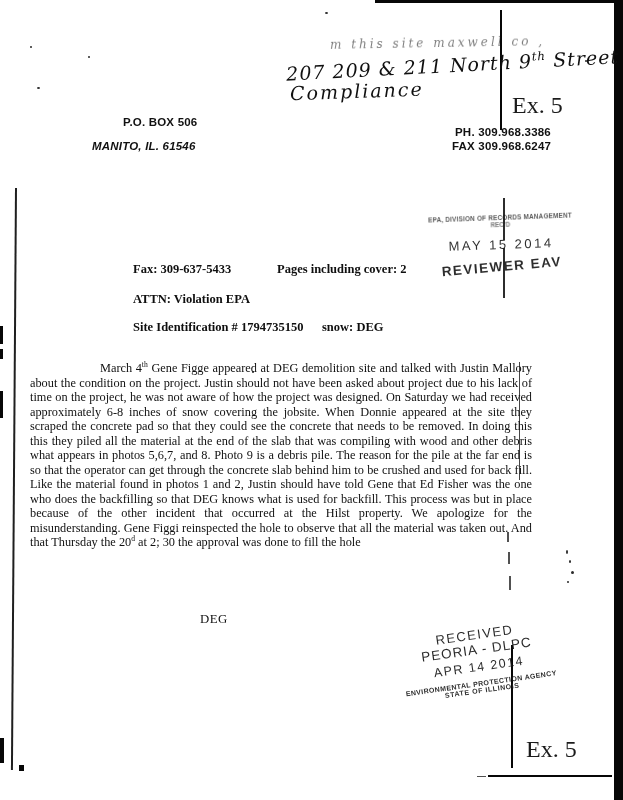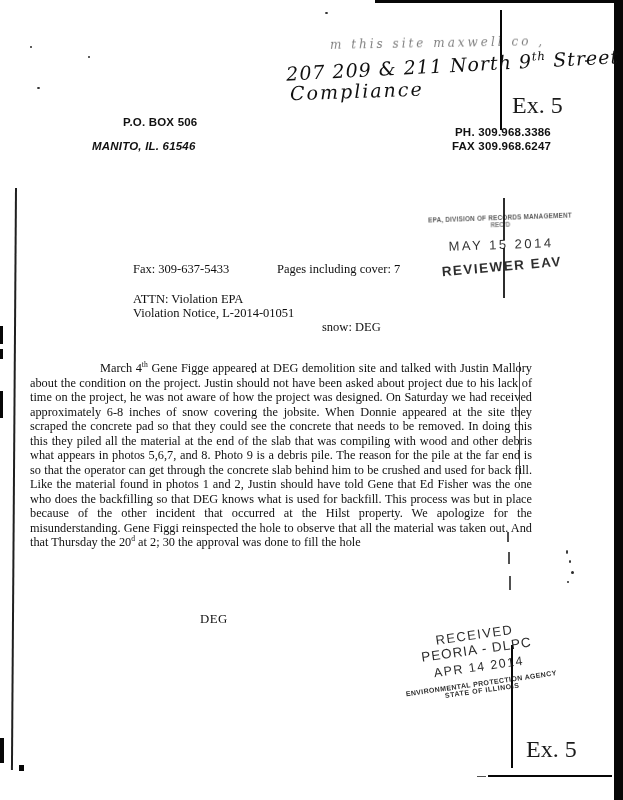--- a/index.html
+++ b/index.html
@@ -12,21 +12,21 @@
   
   .hw{font-family:"DejaVu Serif",serif;font-style:italic;color:#101010;white-space:nowrap;}
   .hw-faint{font-size:12px;letter-spacing:3px;opacity:.55;filter:blur(.3px);transform:rotate(-1deg);}
   .hw-line2{font-size:19px;transform:rotate(-3deg);letter-spacing:1px;}
   .hw-line3{font-size:19px;transform:rotate(-2deg);letter-spacing:2px;}
 
   
   .exhibit{font-family:Liberation Serif, serif;font-size:24px;color:#1b1b1b;white-space:nowrap;}
   .hdr{font-family:"Liberation Sans",sans-serif;font-weight:bold;font-size:11.5px;
        letter-spacing:.2px;white-space:nowrap;color:#111;}
-  .faxhdr{font-family:"Liberation Serif",serif;font-weight:normal;font-size:12.5px;
+  .faxhdr{font-family:"Liberation Serif",serif;font-weight:bold;font-size:12.5px;
           white-space:nowrap;color:#0f0f0f;text-align:center;}
 
   
   .stamp{font-family:"Liberation Sans",sans-serif;text-align:center;color:#1c1c1c;}
   .stamp1{left:428px;top:214px;width:146px;transform:rotate(-2deg);opacity:.92;}
   .stamp1 .tiny{font-size:6.4px;font-weight:bold;letter-spacing:.2px;opacity:.8;filter:blur(.2px);white-space:nowrap;}
   .stamp1 .tiny2{font-size:6.4px;font-weight:bold;opacity:.65;filter:blur(.3px);}
   .stamp1 .date{font-size:13px;letter-spacing:2.5px;margin-top:9px;white-space:nowrap;}
   .stamp1 .rev{font-size:13.5px;font-weight:bold;letter-spacing:1.5px;margin-top:7px;
                transform:rotate(-3deg);white-space:nowrap;}
@@ -93,23 +93,23 @@
   <div class="abs hdr" style="left:452px;top:140px;">FAX 309.968.6247</div>
 
   <div class="abs stamp stamp1">
     <div class="tiny">EPA, DIVISION OF RECORDS MANAGEMENT</div>
     <div class="tiny2">REC'D</div>
     <div class="date">MAY 15 2014</div>
     <div class="rev">REVIEWER EAV</div>
   </div>
 
   <div class="abs faxhdr" style="left:133px;top:262px;">Fax: 309-637-5433</div>
-  <div class="abs faxhdr" style="left:277px;top:262px;">Pages including cover: 7</div>
+  <div class="abs faxhdr" style="left:277px;top:262px;">Pages including cover: 2</div>
   <div class="abs faxhdr" style="left:133px;top:292px;">ATTN: Violation EPA</div>
-  <div class="abs faxhdr" style="left:133px;top:306px;">Violation Notice, L-2014-01051</div>
+  <div class="abs faxhdr" style="left:133px;top:320px;">Site Identification # 1794735150</div>
   <div class="abs faxhdr" style="left:322px;top:320px;">snow: DEG</div>
 
   <div class="abs body-par"><span>March 4</span><sup>th</sup><span> Gene Figge appeared at DEG demolition site and talked with Justin Mallory about the  condition on the project. Justin should not have been asked about project due to his lack of time on the project, he was not aware of how the project was designed. On Saturday we had received approximately 6-8 inches of snow covering the jobsite. When Donnie appeared at the site they scraped the concrete pad so that they could see the concrete that needs to be removed. In doing this this they piled all the material at the end of the slab that was compiling  with wood and other debris what appears in photos 5,6,7, and 8. Photo 9 is a debris pile. The reason for the pile at the far end is so that the operator can get through the concrete slab behind him to be crushed and used for back fill. Like the material found in photos 1 and 2, Justin should have told Gene that Ed Fisher was the one who does the backfilling so that DEG knows what is used for backfill. This process was but in place because of the other incident that occurred at the Hilst property. We apologize for the misunderstanding. Gene Figgi reinspected the hole to observe that all the material was taken out. And that Thursday the 20</span><sup>d</sup><span> at 2; 30 the approval was done to fill the hole</span></div>
 
   <div class="abs sig">DEG</div>
 
   <div class="abs stamp stamp2">
     <div class="l1">RECEIVED</div>
     <div class="l2">PEORIA - DLPC</div>
     <div class="l3">APR 14 2014</div>

